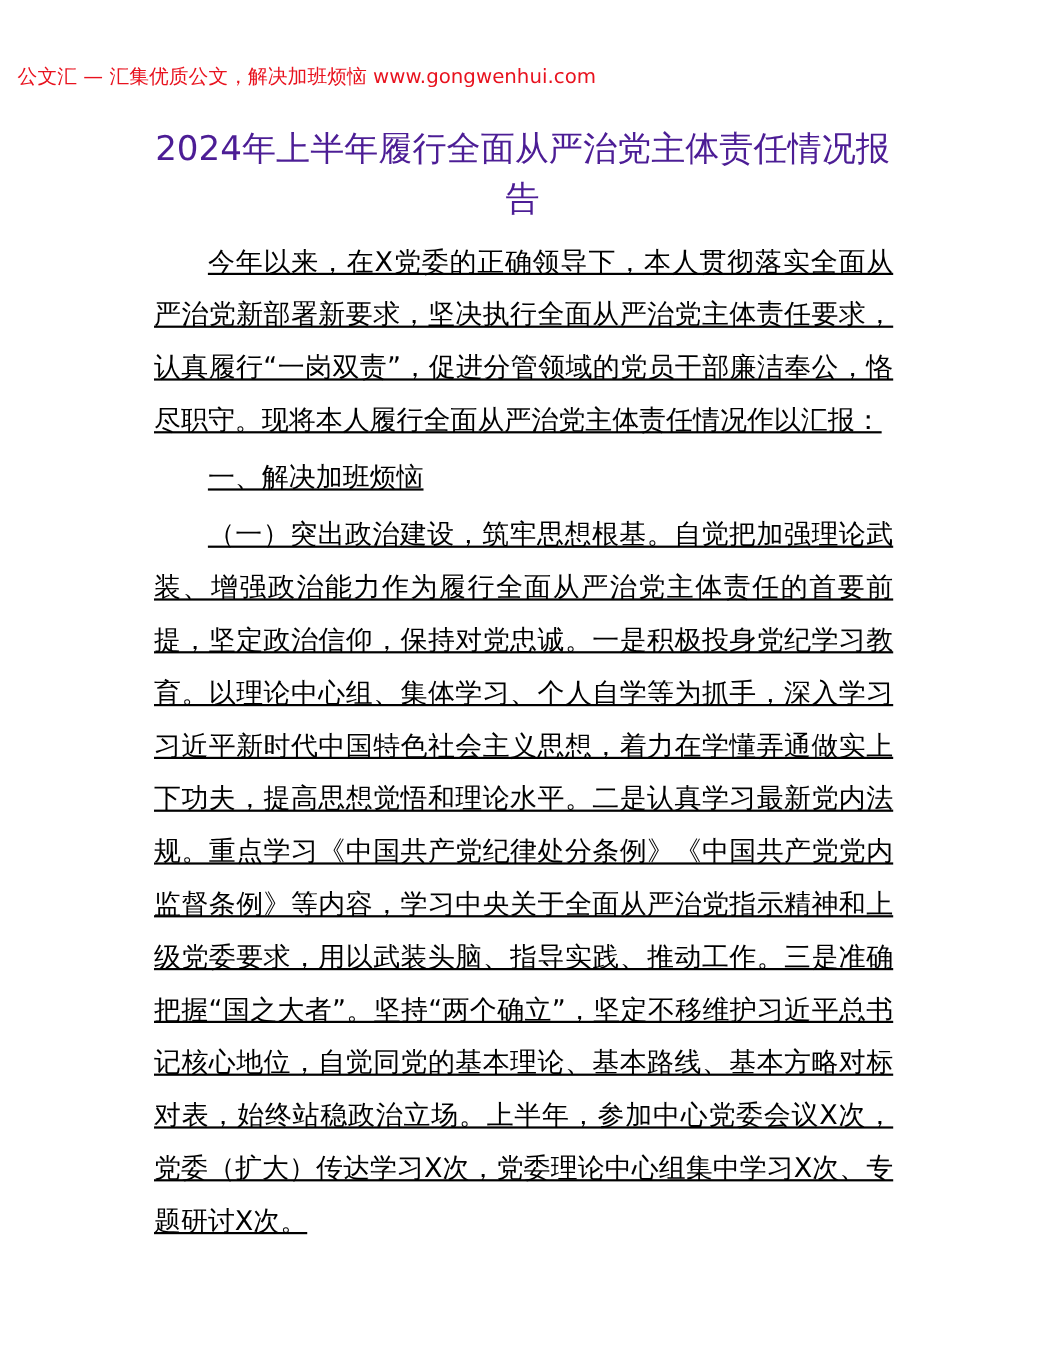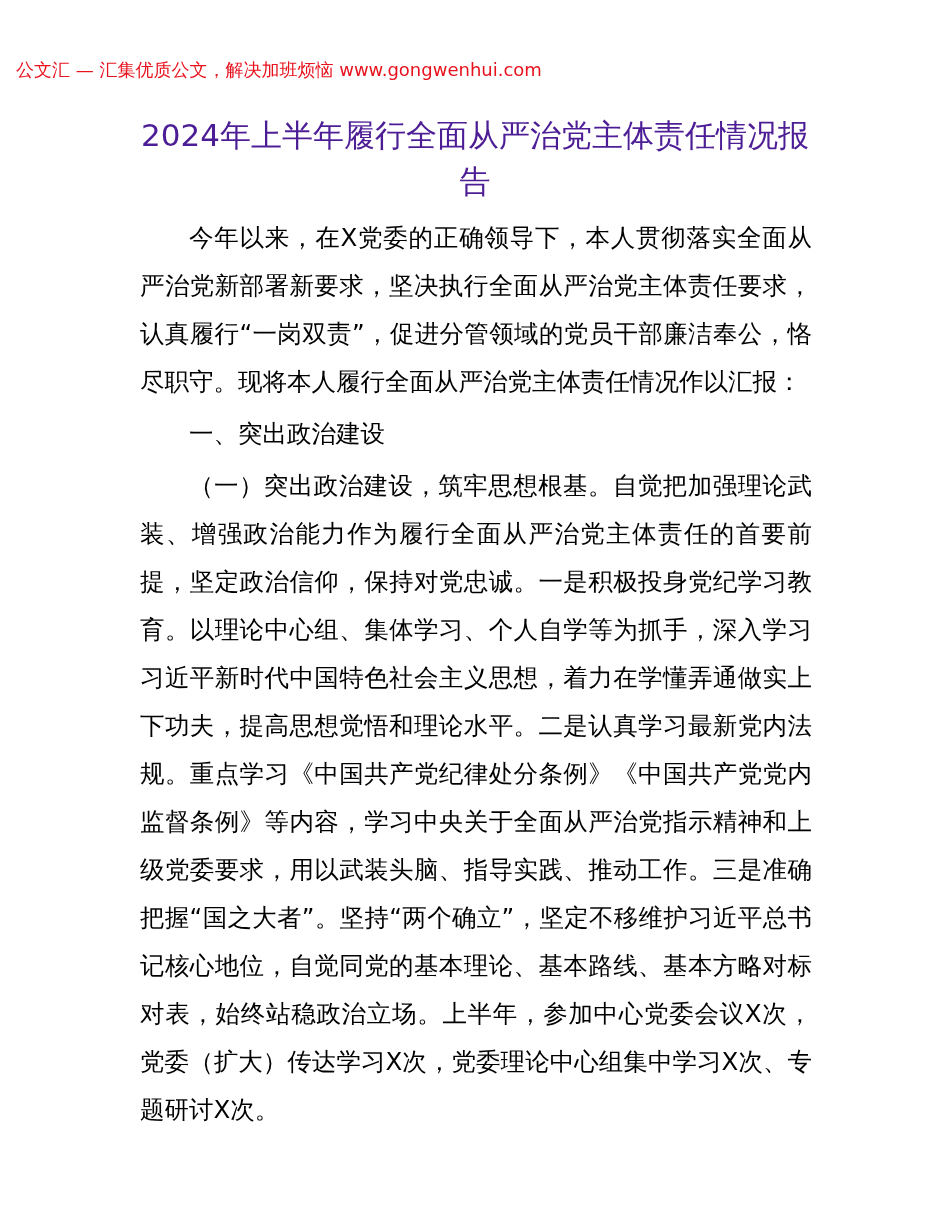--- a/index.html
+++ b/index.html
@@ -44,32 +44,33 @@
       width: 672px;
       font-size: 24.5px;
       line-height: 48px;
       text-align: justify;
       text-justify: inter-ideograph;
       word-break: break-all;
     }
     .doc-body p {
       margin: 0 0 4px 0;
       text-indent: 2em;
+      text-decoration: underline;
     }
     .doc-body p.heading {
       margin-bottom: 4px;
     }
     .doc-body p.subheading {
       text-indent: 2em;
     }
   </style>
 </head>
 <body>
 
 <div class="header-banner">公文汇 — 汇集优质公文，解决加班烦恼 www.gongwenhui.com</div>
 
 <div class="doc-title">2024年上半年履行全面从严治党主体责任情况报告</div>
 
 <div class="doc-body">
   <p>今年以来，在X党委的正确领导下，本人贯彻落实全面从严治党新部署新要求，坚决执行全面从严治党主体责任要求，认真履行“一岗双责”，促进分管领域的党员干部廉洁奉公，恪尽职守。现将本人履行全面从严治党主体责任情况作以汇报：</p>
-  <p class="heading">一、突出政治建设</p>
+  <p class="heading">一、解决加班烦恼</p>
   <p class="subheading">（一）突出政治建设，筑牢思想根基。自觉把加强理论武装、增强政治能力作为履行全面从严治党主体责任的首要前提，坚定政治信仰，保持对党忠诚。一是积极投身党纪学习教育。以理论中心组、集体学习、个人自学等为抓手，深入学习习近平新时代中国特色社会主义思想，着力在学懂弄通做实上下功夫，提高思想觉悟和理论水平。二是认真学习最新党内法规。重点学习《中国共产党纪律处分条例》《中国共产党党内监督条例》等内容，学习中央关于全面从严治党指示精神和上级党委要求，用以武装头脑、指导实践、推动工作。三是准确把握“国之大者”。坚持“两个确立”，坚定不移维护习近平总书记核心地位，自觉同党的基本理论、基本路线、基本方略对标对表，始终站稳政治立场。上半年，参加中心党委会议X次，党委（扩大）传达学习X次，党委理论中心组集中学习X次、专题研讨X次。</p>
 </div>
 
 </body></html>

